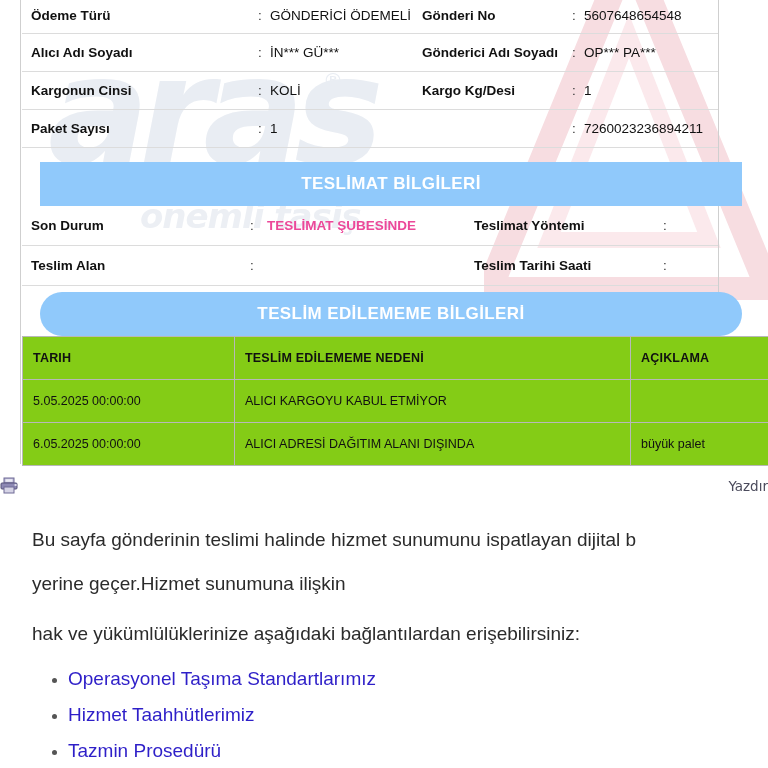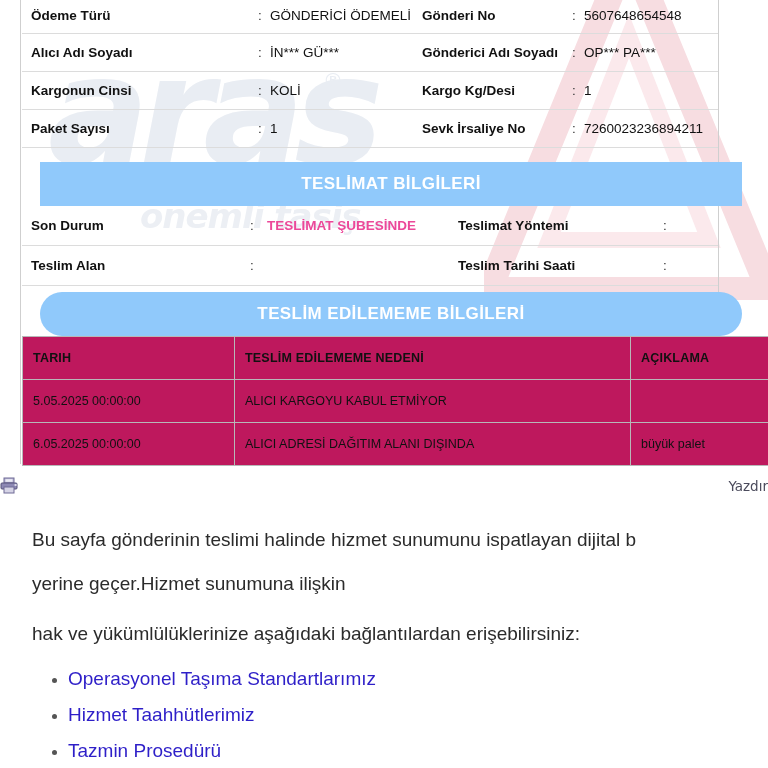--- a/index.html
+++ b/index.html
@@ -156,21 +156,21 @@
   }
   .deliv-row {
     position: relative;
     height: 40px;
     border-bottom: 1px solid #dcdcdc;
     box-sizing: border-box;
   }
   .d-lab-a { left: 9px; }
   .d-col-a { left: 228px; }
   .d-val-a { left: 245px; }
-  .d-lab-b { left: 436px; }
+  .d-lab-b { left: 452px; }
   .d-col-b { left: 641px; }
   .deliv-row .cell-label,
   .deliv-row .cell-colon,
   .deliv-row .cell-value {
     height: 40px;
     line-height: 40px;
   }
   .status-red {
     color: #ec4899;
     font-weight: 700;
@@ -188,21 +188,21 @@
     table-layout: fixed;
   }
   .fail-table th,
   .fail-table td {
     border: 1px solid #b8b8b8;
     padding: 0 10px;
     text-align: left;
     font-size: 12.5px;
     height: 42px;
     vertical-align: middle;
-    background: #be185d;
+    background: #84cc16;
     overflow: hidden;
     white-space: nowrap;
   }
   .fail-table th {
     font-weight: 700;
     font-size: 12.5px;
     letter-spacing: 0.2px;
   }
   .c-date  { width: 191px; }
   .c-reason{ width: 375px; }
@@ -307,21 +307,20 @@
       <span class="cell-value val-a">KOLİ</span>
       <span class="cell-label lab-b">Kargo Kg/Desi</span>
       <span class="cell-colon col-b">:</span>
       <span class="cell-value val-b">1</span>
     </div>
 
     <div class="info-row">
       <span class="cell-label lab-a">Paket Sayısı</span>
       <span class="cell-colon col-a">:</span>
       <span class="cell-value val-a">1</span>
-      <span class="cell-label lab-b">Sevk İrsaliye No</span>
       <span class="cell-colon col-b">:</span>
       <span class="cell-value val-b">7260023236894211</span>
     </div>
 
   </div>
 
   <div class="section-bar" id="bar-teslimat">TESLİMAT BİLGİLERİ</div>
 
   <div class="deliv-table">
 

